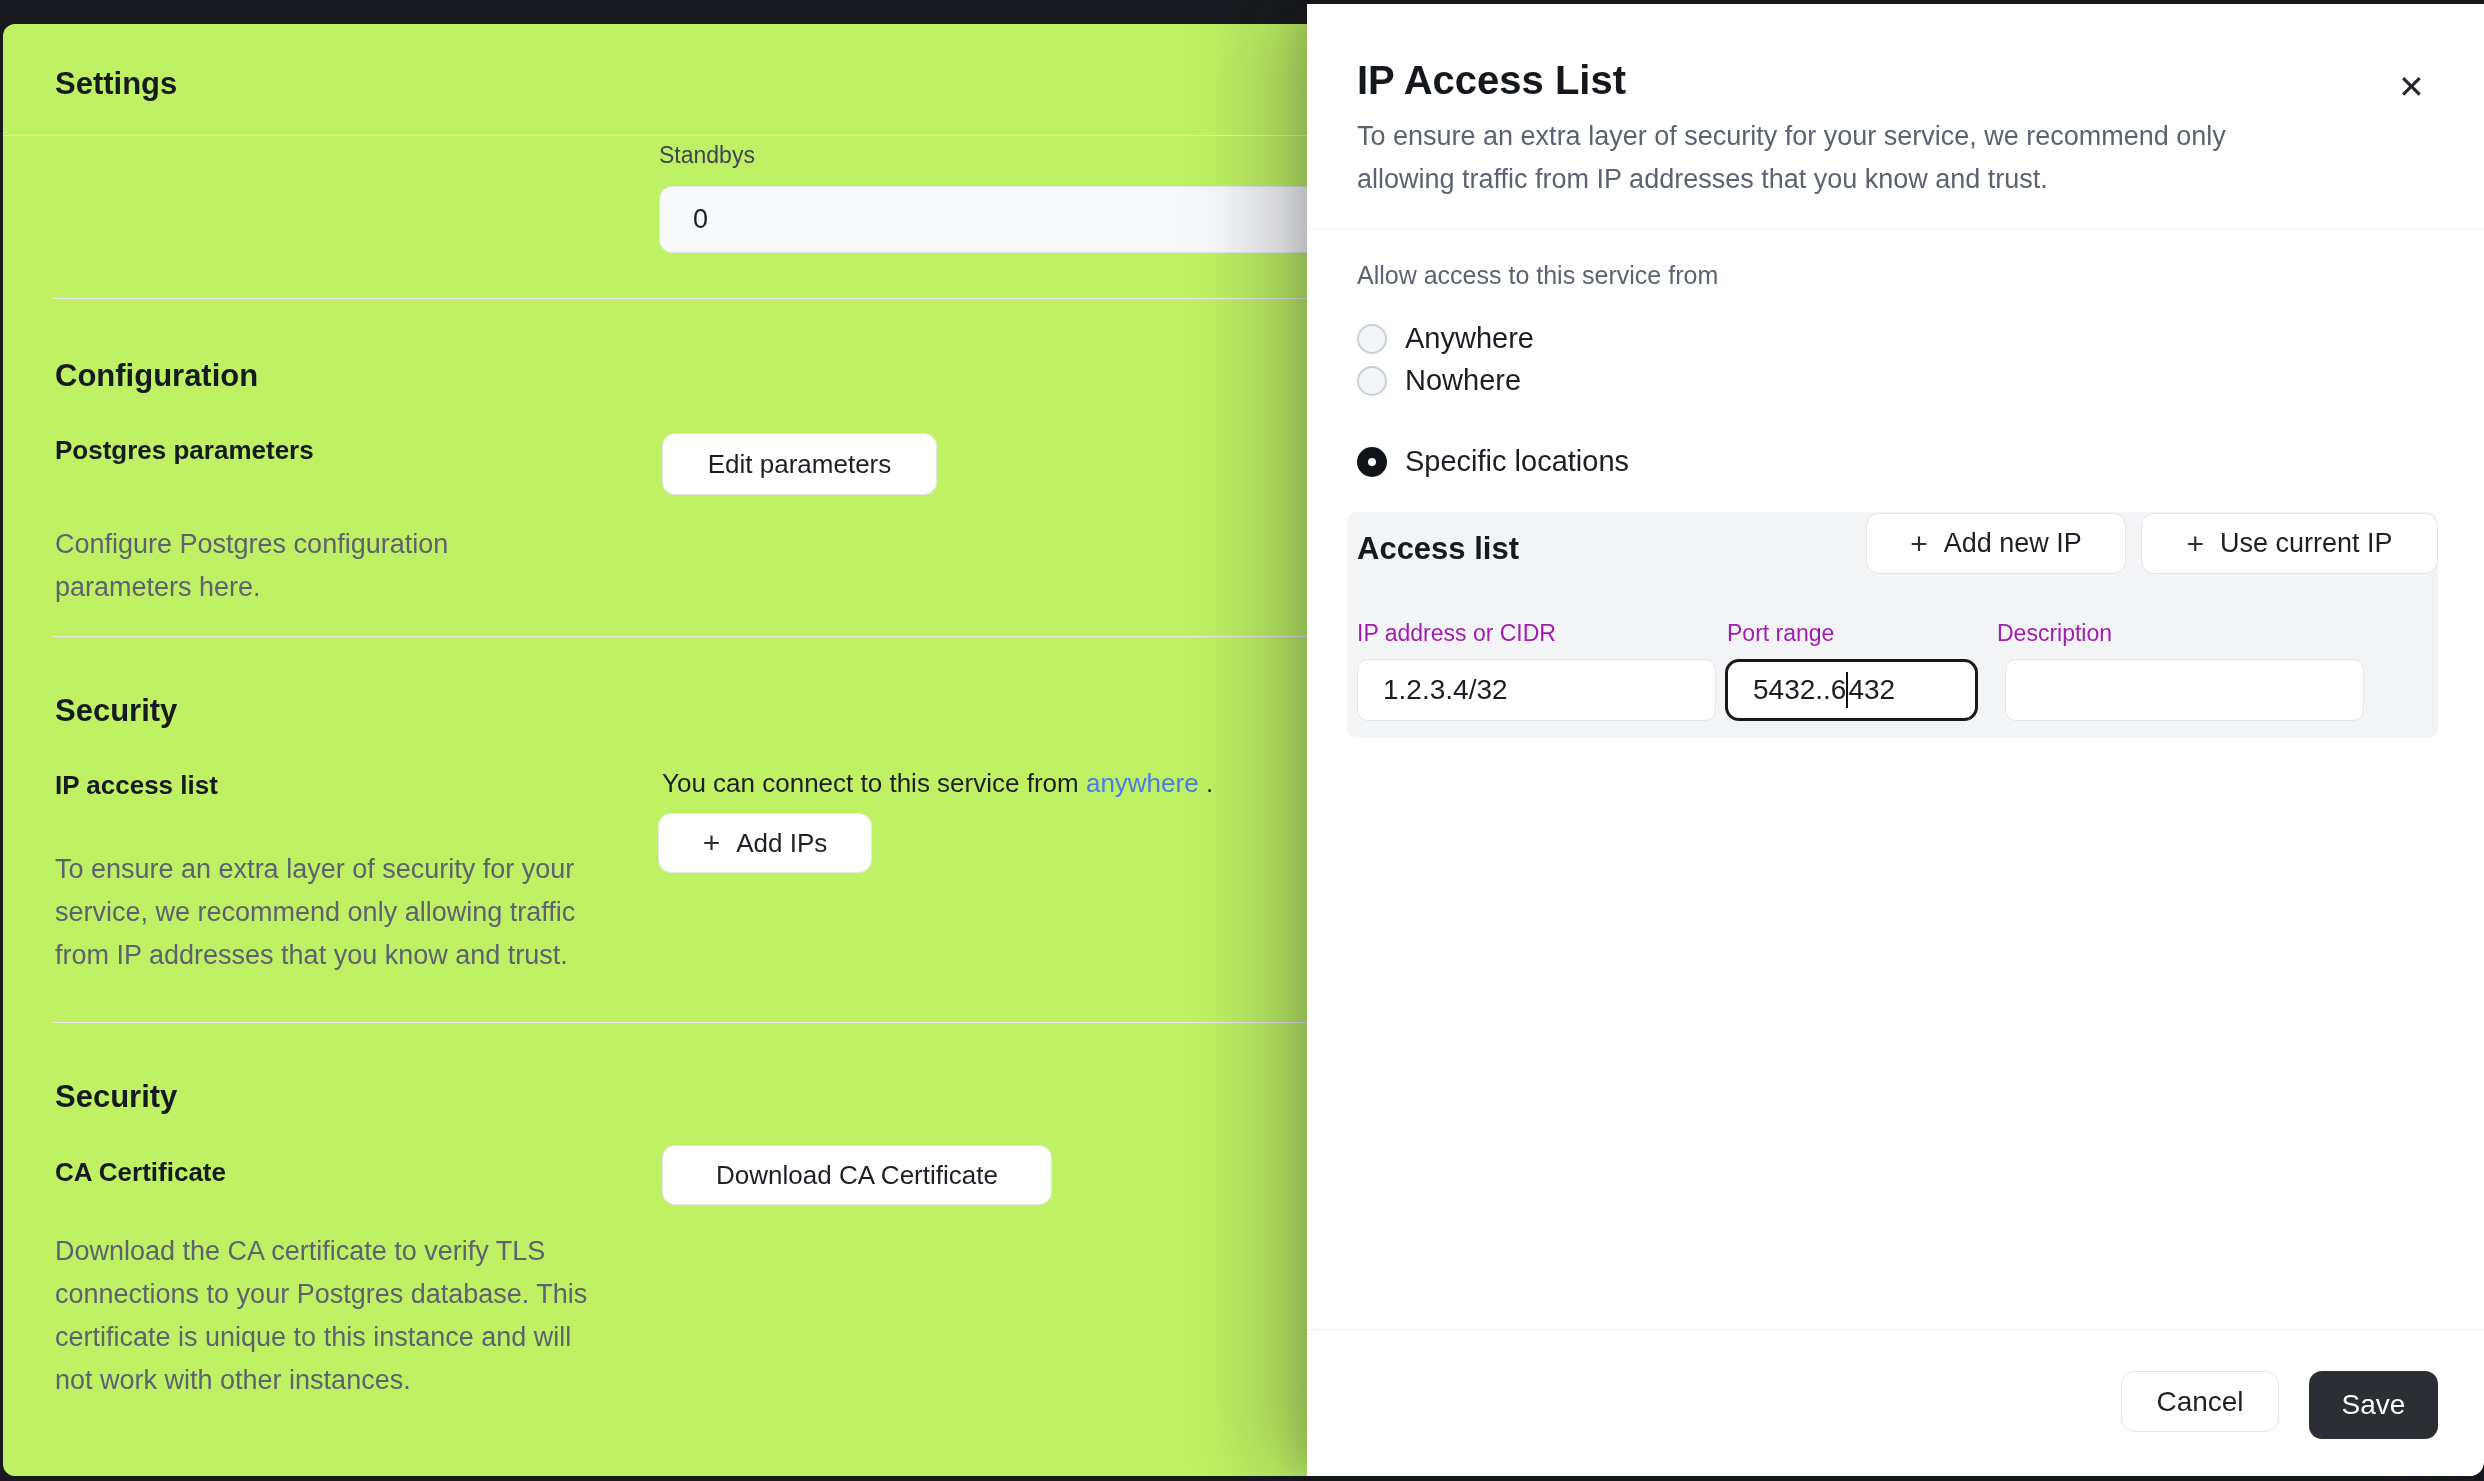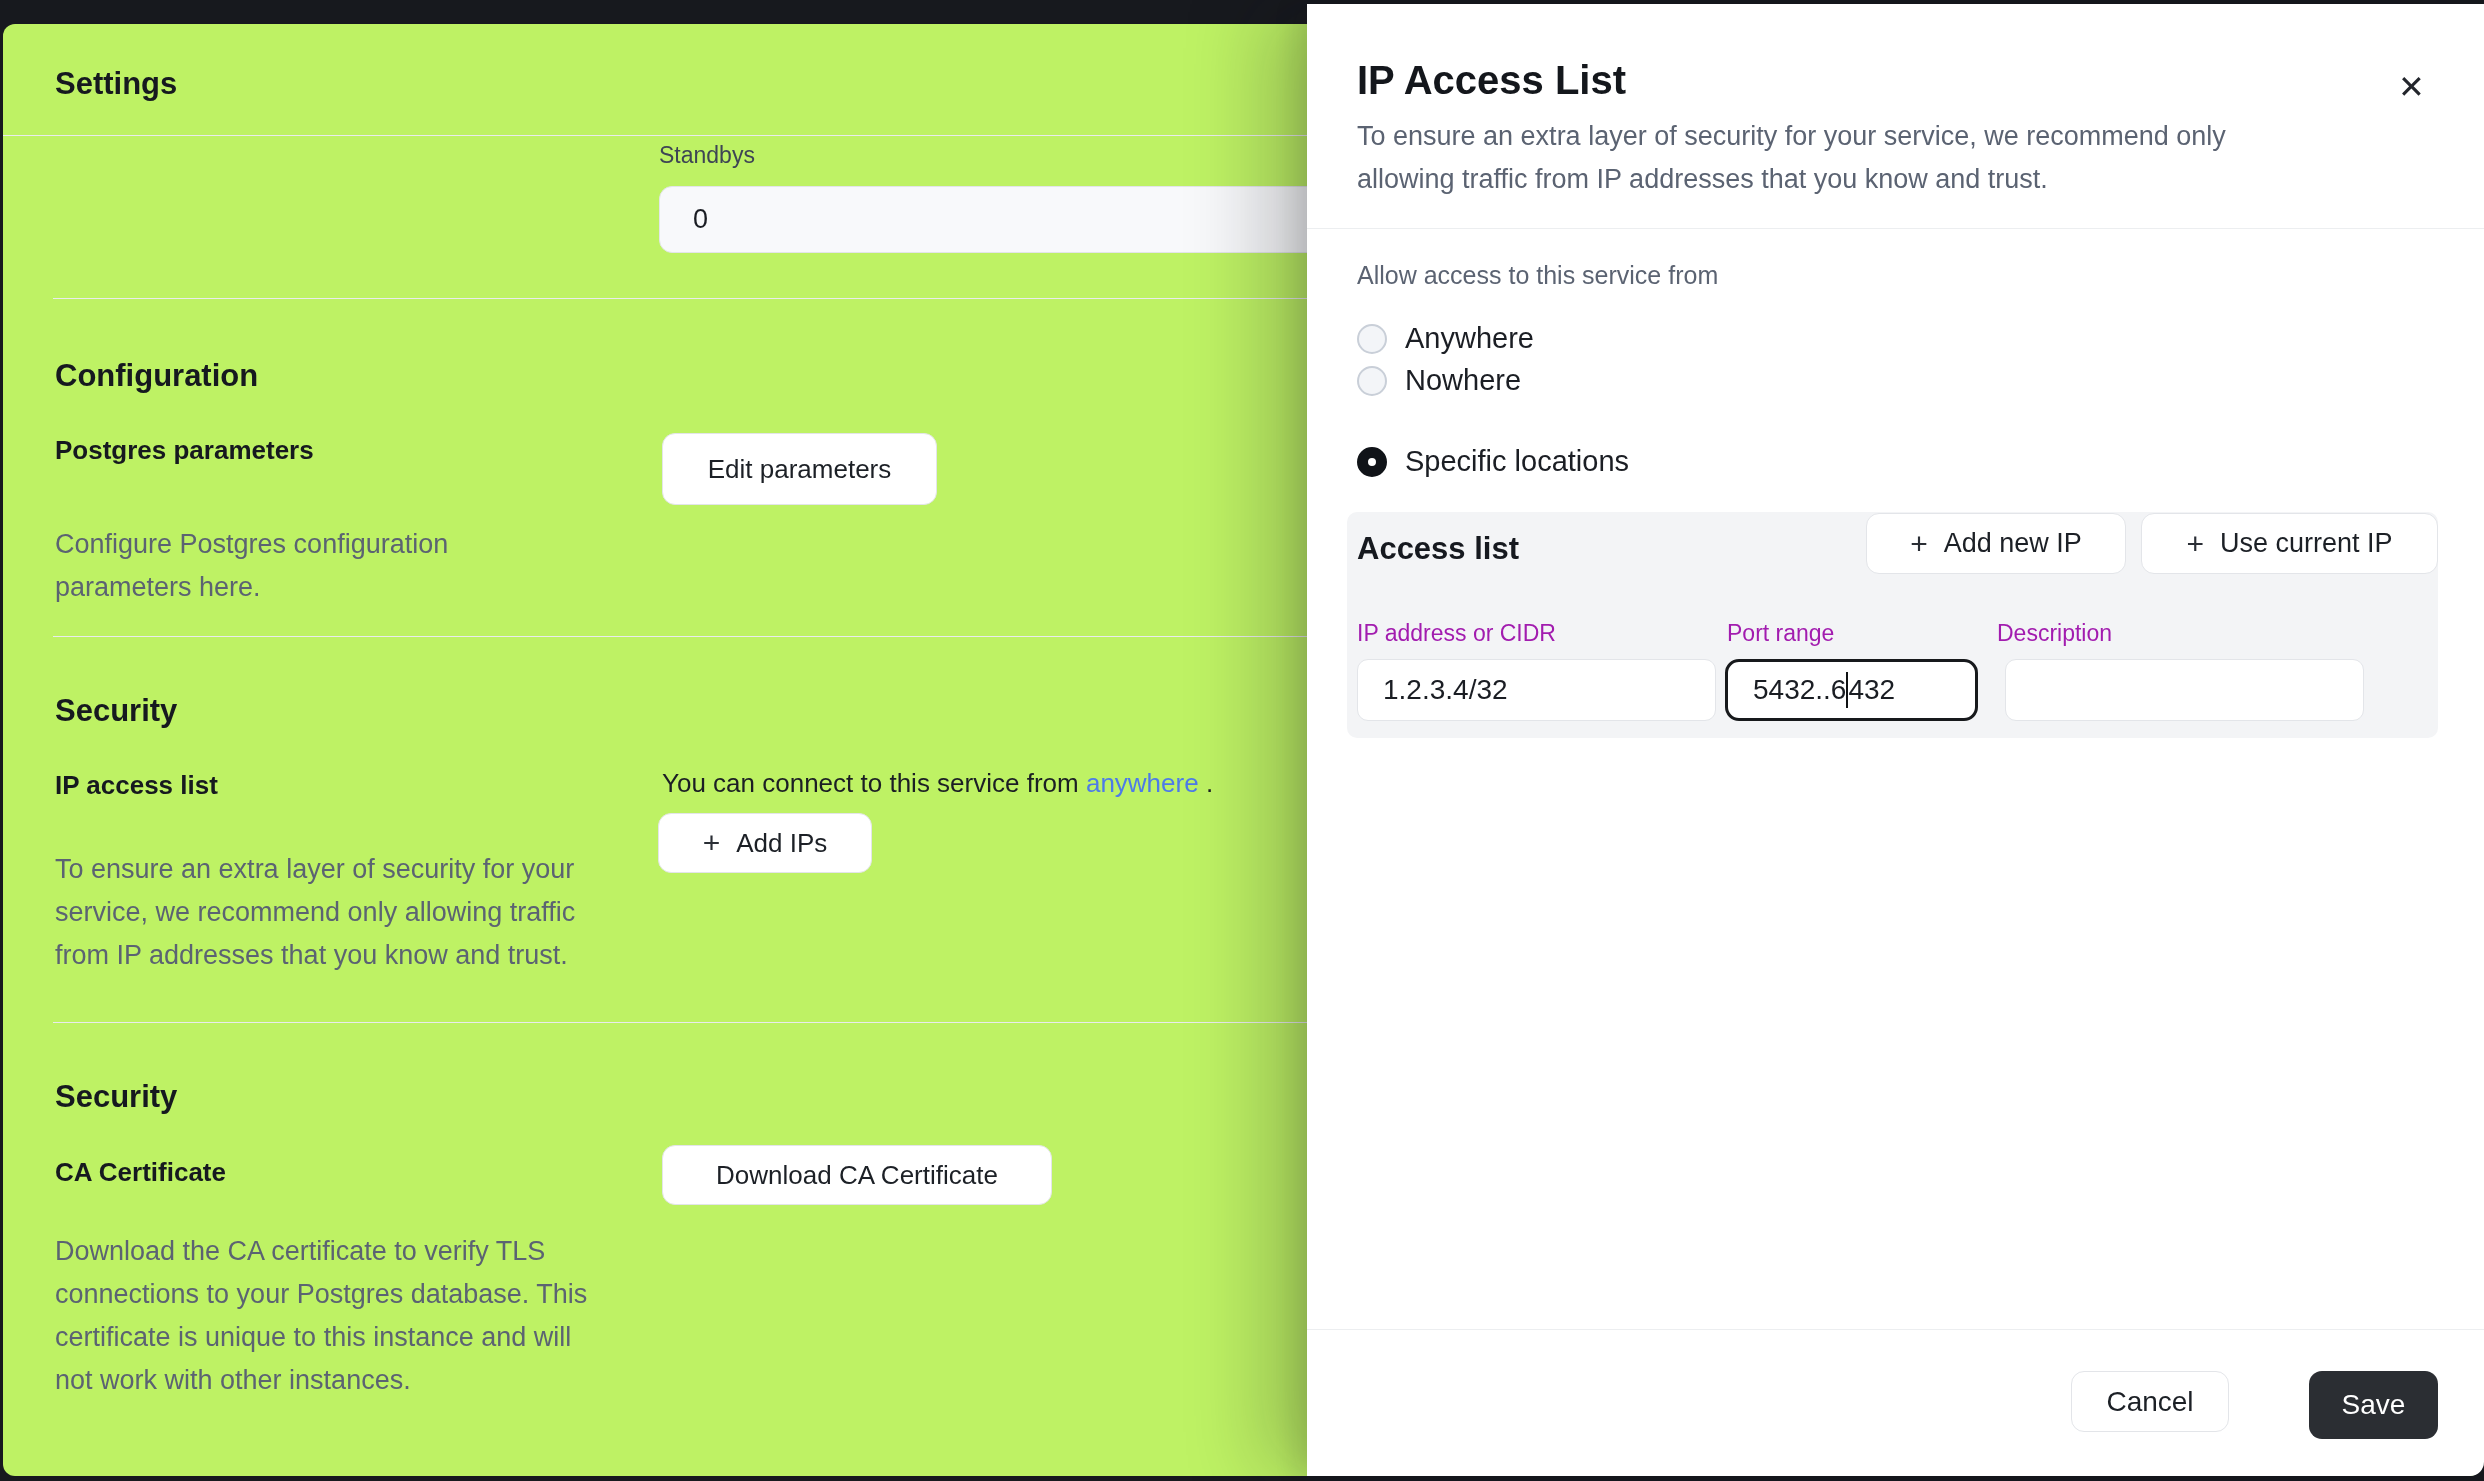--- a/index.html
+++ b/index.html
@@ -22,21 +22,21 @@
 
   .section-heading { position:absolute; left:52px; font-size:31px; font-weight:bold; color:#16191f; }
   .row-label { position:absolute; left:52px; font-size:26px; font-weight:bold; color:#16191f; }
   .muted-par { position:absolute; left:52px; font-size:27px; line-height:43px; color:#5b6372; }
 
   .btn { display:inline-flex; align-items:center; justify-content:center;
          background:#ffffff; border:1px solid #e3e5e9; border-radius:13px;
          font-size:26px; color:#1c2026; cursor:pointer; font-family:inherit; }
   .btn .plus { font-size:30px; font-weight:400; color:#2a2e35; margin-right:16px; line-height:1; }
 
-  .edit-params-btn { position:absolute; left:659px; top:409px; width:275px; height:72px; }
+  .edit-params-btn { position:absolute; left:659px; top:409px; width:275px; height:62px; }
   .connect-line { position:absolute; left:659px; top:744px; font-size:26px; color:#1b1e24; }
   .connect-line .link { color:#4d7be8; }
   .add-ips-btn { position:absolute; left:655px; top:789px; width:214px; height:60px; }
   .download-ca-btn { position:absolute; left:659px; top:1121px; width:390px; height:60px; }
 
   
   .modal { position:absolute; left:1307px; top:4px; right:0; bottom:5px; background:#ffffff;
            border-radius:0 0 14px 0;
            box-shadow:-12px 0 22px rgba(18,20,25,.10), -45px 0 79px rgba(18,20,25,.22); }
   .modal-title { position:absolute; left:50px; top:54px; font-size:40px; font-weight:bold; color:#14171c; }
@@ -62,21 +62,21 @@
   .use-current-ip-btn { position:absolute; left:834px; top:509px; width:297px; height:61px; font-size:27px; }
 
   .col-label { position:absolute; top:616px; font-size:23px; color:#a21caf; }
   .cell-input { position:absolute; top:655px; height:62px; background:#ffffff;
                 border:1px solid #e3e5e9; border-radius:11px; font-size:28px; color:#1a1d23;
                 display:flex; align-items:center; padding-left:25px; }
   .cell-input.focused { border:3px solid #17191c; border-radius:14px; }
   .caret { display:inline-block; width:2px; height:36px; background:#101214; vertical-align:middle; }
 
   .modal-footer-divider { top:1325px; }
-  .cancel-btn { position:absolute; left:764px; top:1367px; width:158px; height:61px; font-size:28px; }
+  .cancel-btn { position:absolute; left:814px; top:1367px; width:158px; height:61px; font-size:28px; }
   .save-btn { position:absolute; left:1002px; top:1367px; width:129px; height:68px;
               background:#2b2e33; border:none; border-radius:13px; color:#ffffff;
               font-size:28px; display:inline-flex; align-items:center; justify-content:center; cursor:pointer; }
 </style>
 </head>
 <body>
 
 <div class="page-card">
 
   <div class="page-header">

